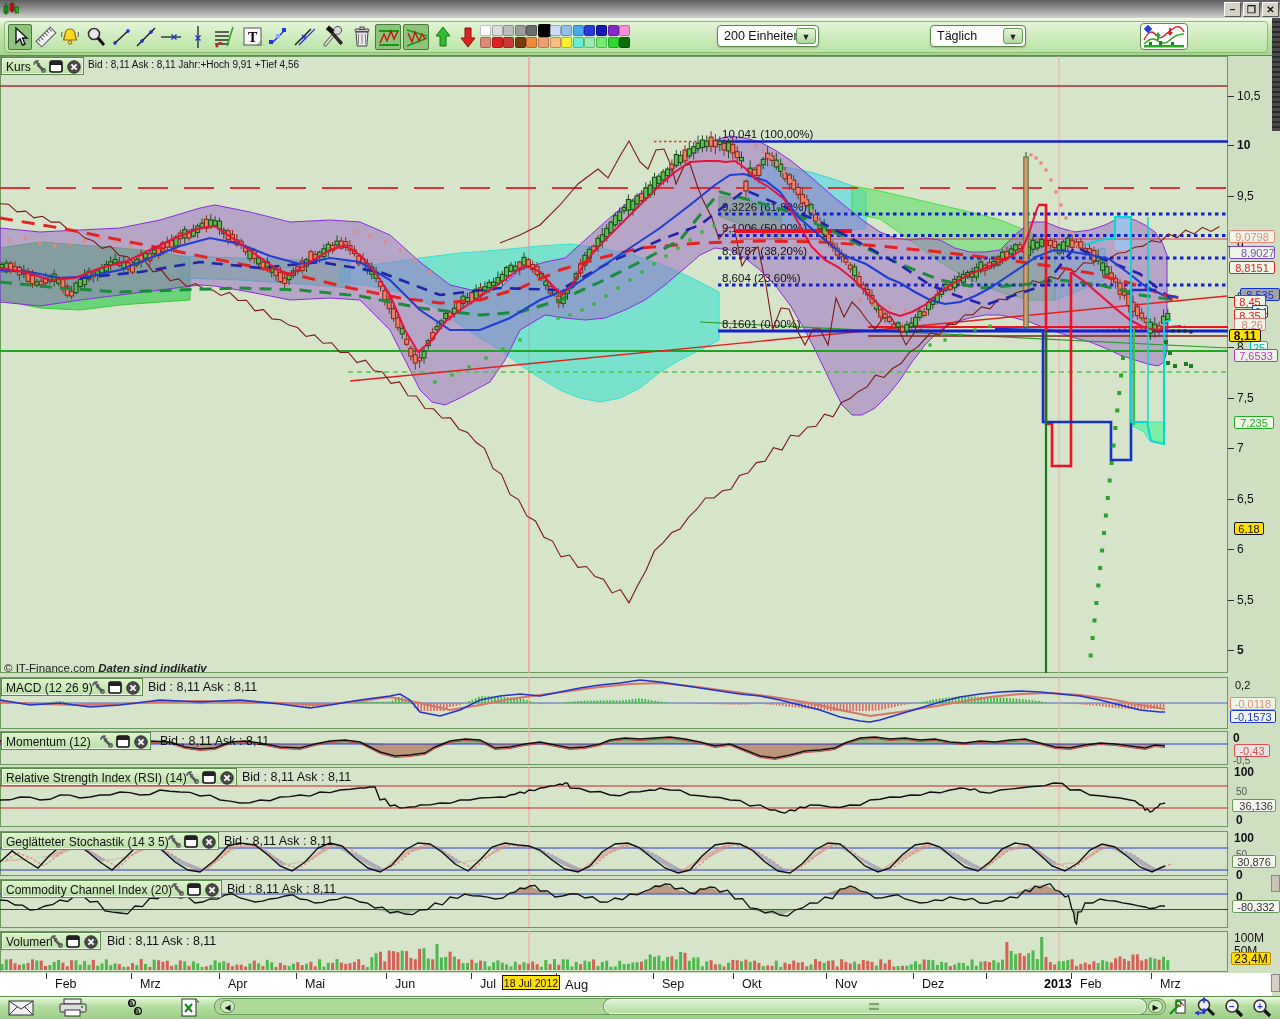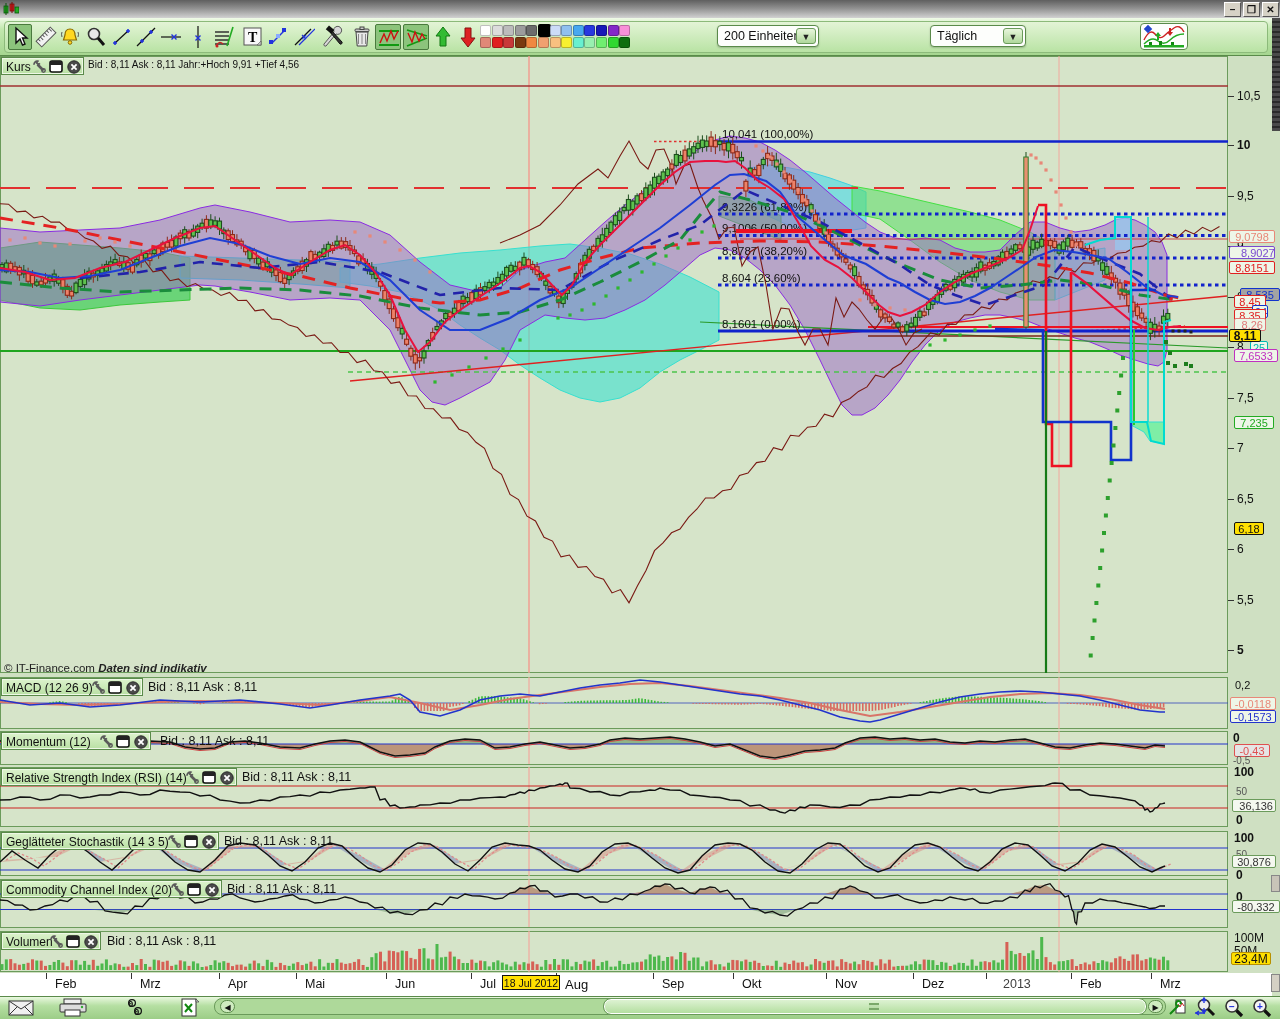--- a/index.html
+++ b/index.html
@@ -1529,21 +1529,21 @@
 <div style="position:absolute;left:565px;top:977px;font-size:13px;color:#111">Aug</div>
 <div style="position:absolute;left:653px;top:973px;width:1px;height:6px;background:#333"></div>
 <div style="position:absolute;left:662px;top:977px;font-size:12.5px;color:#111">Sep</div>
 <div style="position:absolute;left:733px;top:973px;width:1px;height:6px;background:#333"></div>
 <div style="position:absolute;left:742px;top:977px;font-size:12.5px;color:#111">Okt</div>
 <div style="position:absolute;left:826px;top:973px;width:1px;height:6px;background:#333"></div>
 <div style="position:absolute;left:835px;top:977px;font-size:12.5px;color:#111">Nov</div>
 <div style="position:absolute;left:913px;top:973px;width:1px;height:6px;background:#333"></div>
 <div style="position:absolute;left:922px;top:977px;font-size:12.5px;color:#111">Dez</div>
 <div style="position:absolute;left:986px;top:973px;width:1px;height:6px;background:#333"></div>
-<div style="position:absolute;left:1003px;top:977px;font-size:12.5px;font-weight:normal;color:#404040">2013</div>
+<div style="position:absolute;left:1044px;top:977px;font-size:12.5px;font-weight:bold;color:#000000">2013</div>
 <div style="position:absolute;left:1071px;top:973px;width:1px;height:6px;background:#333"></div>
 <div style="position:absolute;left:1080px;top:977px;font-size:12.5px;color:#111">Feb</div>
 <div style="position:absolute;left:1151px;top:973px;width:1px;height:6px;background:#333"></div>
 <div style="position:absolute;left:1160px;top:977px;font-size:12.5px;color:#111">Mrz</div>
 <div style="position:absolute;left:502px;top:975px;width:58px;height:15px;background:#ffe000;border:1px solid #111;font-size:10.5px;line-height:15px;text-align:center;color:#111">18 Jul 2012</div>
 <div style="position:absolute;left:1px;top:57px;width:83px;height:18px;background:linear-gradient(180deg,#ddf3cd,#b9e0a4);border:1px solid #5a8a4a;box-shadow:inset 0 0 0 1px #eef8e6"></div>
 <div style="position:absolute;left:6px;top:59.5px;font-size:12px;color:#111;white-space:nowrap">Kurs</div>
 <svg style="position:absolute;left:33px;top:59.5px" width="13" height="13" viewBox="0 0 13 13">
     <line x1="4.5" y1="4.5" x2="10.5" y2="10.5" stroke="#5a5a5a" stroke-width="2.6"></line>
     <path d="M1.2,4.8 A3,3 0 0 1 4.8,1.2 L3.6,2.8 l1.8,1.8 1.6,-1.2" fill="none" stroke="#5a5a5a" stroke-width="1.7"></path>

